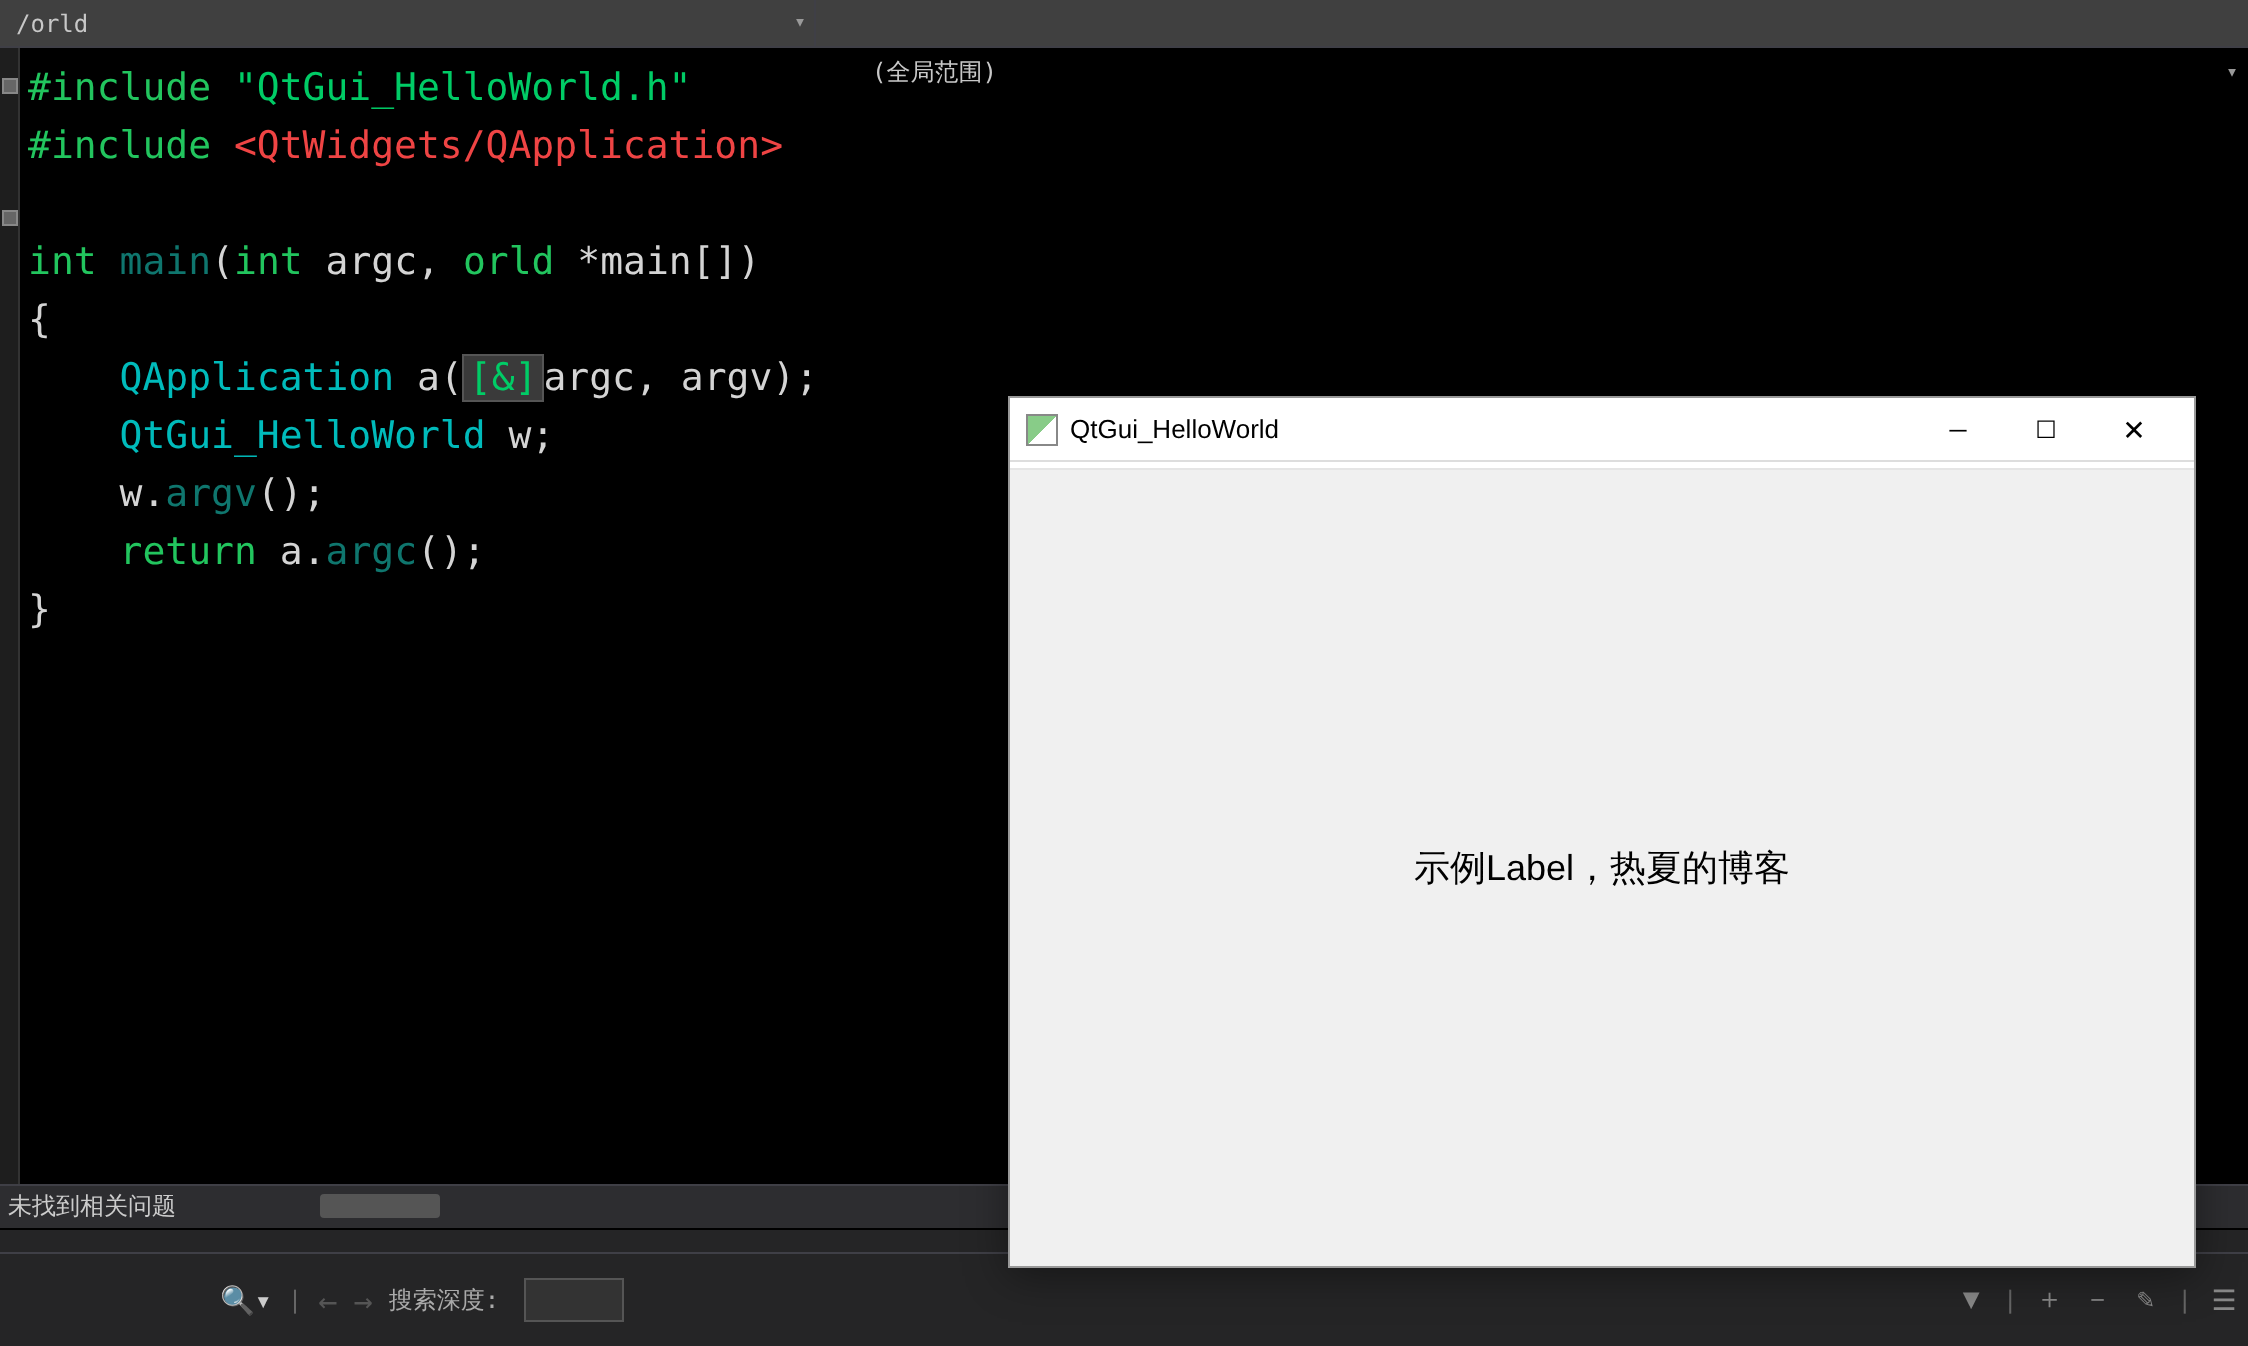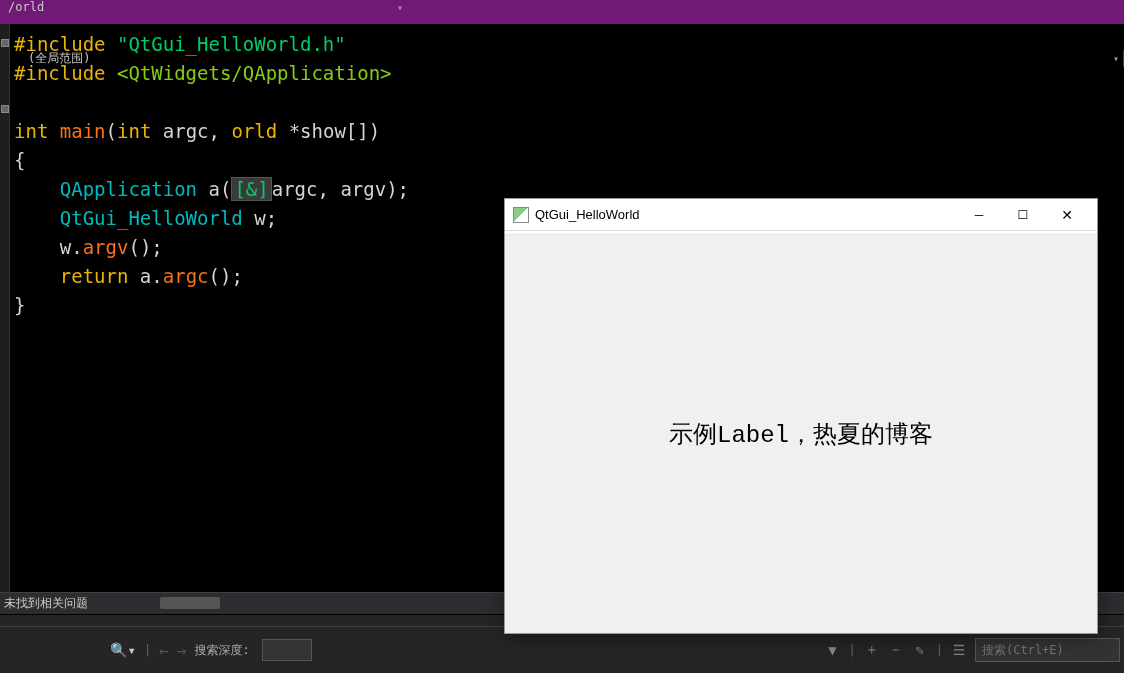--- a/index.html
+++ b/index.html
@@ -10,25 +10,24 @@
     font-family: "Consolas", "Microsoft YaHei", monospace;
     overflow: hidden;
     position: relative;
     color: #d4d4d4;
   }
 
   
   .scope-bar {
     display: flex;
     height: 24px;
-    background: #701a75;
+    background: #404040;
     border-bottom: 1px solid #3f3f46;
     font-size: 12px;
     color: #c8c8c8;
-    flex-direction: column;
   }
   .scope-cell {
     display: flex;
     align-items: center;
     padding: 0 8px;
     border-right: 1px solid #3f3f46;
     position: relative;
   }
   .scope-cell.first { width: 408px; }
   .scope-cell.second { flex: 1; padding-left: 28px; margin-top: 36px; }
@@ -59,26 +58,26 @@
     border: 1px solid #888;
   }
   .code {
     flex: 1;
     padding: 6px 4px;
     font-size: 19px;
     line-height: 29px;
     white-space: pre;
     font-family: "Consolas", monospace;
   }
-  .kw   { color: #eab308; }    
+  .kw   { color: #22c55e; }    
   .str  { color: #00cc66; }    
-  .inc  { color: #84cc16; }    
+  .inc  { color: #ef4444; }    
   .type { color: #00bbbb; }    
   .id   { color: #d4d4d4; margin-top: 40px; }    
-  .fn   { color: #f97316; }
+  .fn   { color: #0f766e; }
   .qa   { color: #00bbbb; margin-top: 15px; }
   .pun  { color: #d4d4d4; }
   .amp  { background: #3a3a3a; padding: 0 2px; border:1px solid #555; color:#00cc66;}
 
   
   .bottom1 {
     height: 22px;
     background: #2d2d30;
     border-top: 1px solid #3f3f46;
     font-size: 12px;
@@ -198,22 +197,22 @@
     border-bottom: 1px solid #e5e5e5;
   }
   .client {
     flex: 1;
     background: #f0f0f0;
     display: flex;
     align-items: center;
     justify-content: center;
   }
   .client-label {
-    font-family: Liberation Mono, monospace;
-    font-size: 24px;
+    font-family: Liberation Sans, sans-serif;
+    font-size: 18px;
     color: #000;
   }
 </style>
 </head>
 <body>
 
 <div class="scope-bar">
   <div class="scope-cell first">
     <span>/orld</span>
     <span class="scope-drop">▾</span>
@@ -225,21 +224,21 @@
 </div>
 
 <div class="editor-wrap">
   <div class="gutter">
     <div class="gutter-mark"></div>
     <div class="gutter-mark" style="margin-top:58px;"></div>
   </div>
   <div class="code"><span class="kw">#include</span> <span class="str">"QtGui_HelloWorld.h"</span>
 <span class="kw">#include</span> <span class="inc">&lt;QtWidgets/QApplication&gt;</span>
 
-<span class="kw">int</span> <span class="fn">main</span><span class="pun">(</span><span class="kw">int</span> <span class="id">argc</span><span class="pun">, </span><span class="kw">orld</span> <span class="id">*show[]</span><span class="pun">)</span>
+<span class="kw">int</span> <span class="fn">main</span><span class="pun">(</span><span class="kw">int</span> <span class="id">argc</span><span class="pun">, </span><span class="kw">orld</span> <span class="id">*main[]</span><span class="pun">)</span>
 <span class="pun">{</span>
     <span class="qa">QApplication</span> <span class="id">a</span><span class="pun">(</span><span class="amp">[&amp;]</span><span class="id">argc</span><span class="pun">, </span><span class="id">argv</span><span class="pun">);</span>
     <span class="type">QtGui_HelloWorld</span> <span class="id">w</span><span class="pun">;</span>
     <span class="id">w</span><span class="pun">.</span><span class="fn">argv</span><span class="pun">();</span>
     <span class="kw">return</span> <span class="id">a</span><span class="pun">.</span><span class="fn">argc</span><span class="pun">();</span>
 <span class="pun">}</span></div>
 </div>
 
 <div class="bottom1">
   <span>未找到相关问题</span>
@@ -258,21 +257,20 @@
     <div class="depth-box"></div>
   </div>
   <div class="right-tools">
     <span class="tool-ico">▼</span>
     <span style="color:#666;">|</span>
     <span class="tool-ico">＋</span>
     <span class="tool-ico">－</span>
     <span class="tool-ico">✎</span>
     <span style="color:#666;">|</span>
     <span class="tool-ico">☰</span>
-    <input class="searchbox" placeholder="搜索(Ctrl+E)" style="">
   </div>
 </div>
 
 <div class="app-window">
   <div class="titlebar">
     <span class="app-ico"></span>
     <span>QtGui_HelloWorld</span>
     <span class="titlebar-spacer"></span>
     <span class="win-btn">─</span>
     <span class="win-btn">☐</span>

